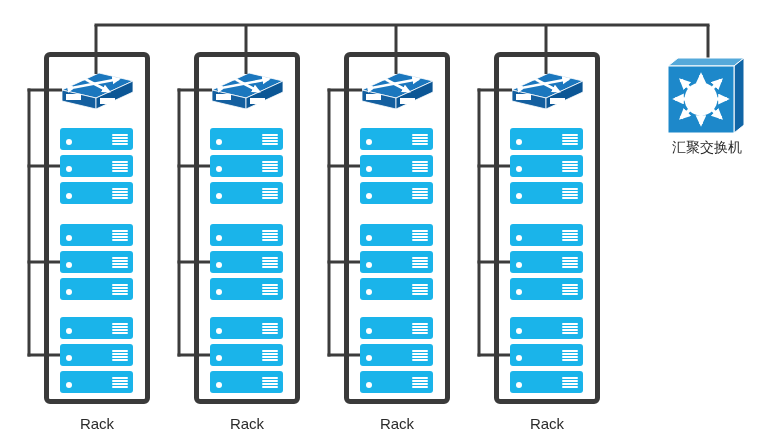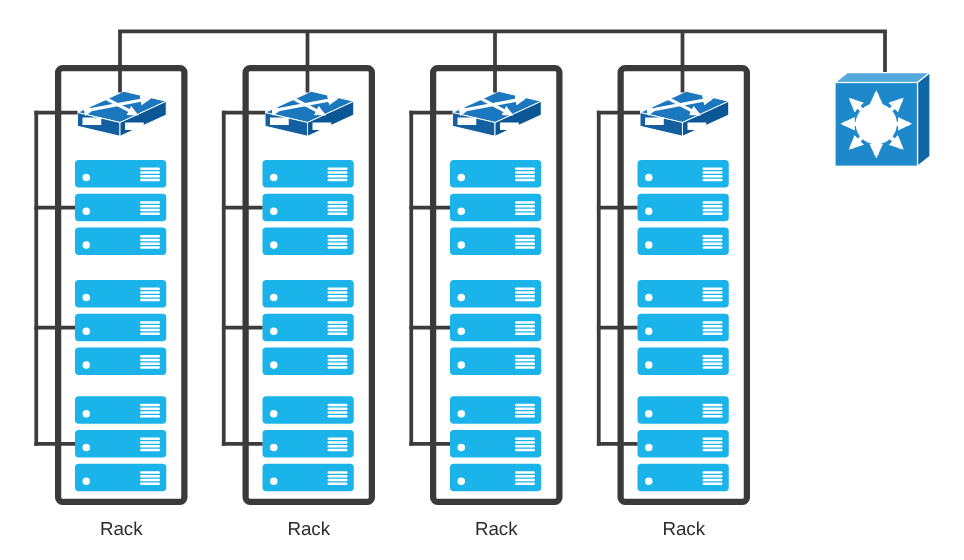--- a/index.html
+++ b/index.html
@@ -494,14 +494,15 @@
       <line x1="35" y1="42" x2="35" y2="67"></line>
       <line x1="35" y1="42" x2="9" y2="42"></line>
       <line x1="35" y1="42" x2="61" y2="42"></line>
       <line x1="35" y1="42" x2="15" y2="23"></line>
       <line x1="35" y1="42" x2="55" y2="23"></line>
       <line x1="35" y1="42" x2="15" y2="61"></line>
       <line x1="35" y1="42" x2="55" y2="61"></line>
     </g>
     <circle cx="35" cy="42" r="16.5" fill="#fff"></circle>
   </svg>
+  <div id="agg-label">汇聚交换机</div>
 
 </div>
 
 </body></html>

